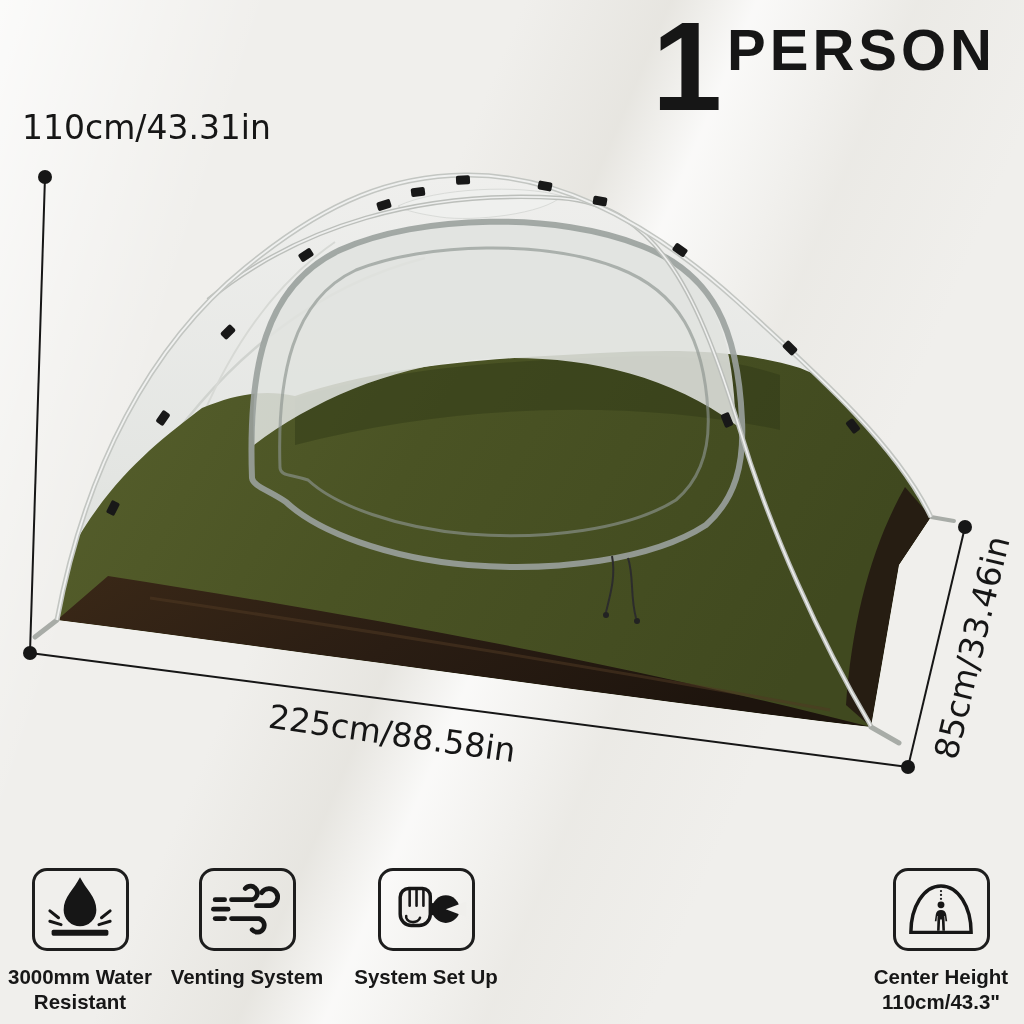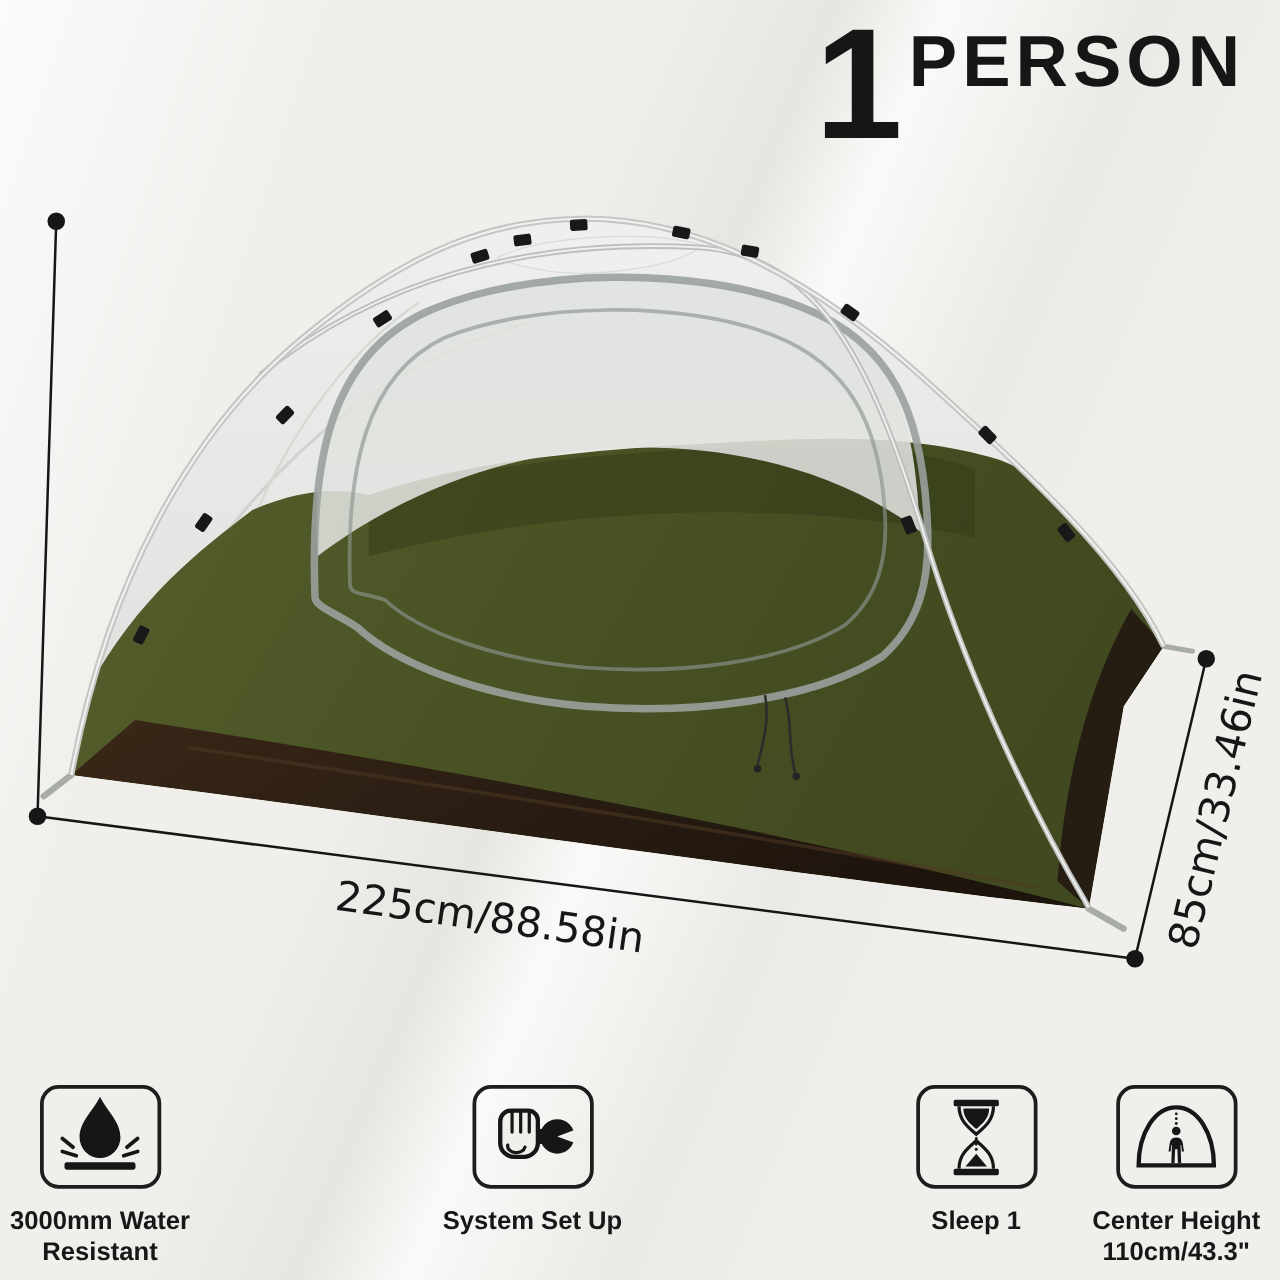--- a/index.html
+++ b/index.html
@@ -146,20 +146,21 @@
     </g>
   </svg>
 
   <div class="title">
     <div class="title-count">1</div>
     <div class="title-col">
       <div class="title-word">PERSON</div>
     </div>
   </div>
 
+  <div class="dim-label dim-height">110cm/43.31in</div>
   <div class="dim-label dim-width">225cm/88.58in</div>
   <div class="dim-label dim-depth">85cm/33.46in</div>
 
   <div class="feature" style="left:0px">
     <div class="icon-box">
       <svg viewBox="0 0 100 86">
         <path d="M50 5 C57 19 69 28 69 43 A19 19 0 1 1 31 43 C31 28 43 19 50 5 Z" fill="#161616"></path>
         <g stroke="#161616" stroke-width="3.5" stroke-linecap="round">
           <line x1="25" y1="52" x2="15" y2="44"></line>
             <line x1="28" y1="60" x2="15" y2="56"></line>
@@ -168,20 +169,38 @@
         </g>
         <rect x="17" y="66" width="66" height="7" rx="2" fill="#161616"></rect>
       </svg>
     </div>
     <div class="feature-label">
       <span>3000mm Water</span>
         <span>Resistant</span>
     </div>
   </div>
 
+  <div class="feature" style="left:167px">
+    <div class="icon-box">
+      <svg viewBox="0 0 100 86">
+        <g fill="none" stroke="#161616" stroke-width="5.5" stroke-linecap="round">
+          <path d="M13 31 H24"></path>
+            <path d="M11 42 H28"></path>
+            <path d="M13 53 H24"></path>
+          <path d="M32 31 H56 A8 8 0 1 0 48 18"></path>
+          <path d="M61 38 H77 A10 10 0 1 0 67 23"></path>
+          <path d="M32 53 H64 A8 8 0 1 1 56 66"></path>
+        </g>
+      </svg>
+    </div>
+    <div class="feature-label">
+      <span>Venting System</span>
+        <span></span>
+    </div>
+  </div>
 
   <div class="feature" style="left:346px">
     <div class="icon-box">
       <svg viewBox="0 0 100 86">
         <circle cx="73" cy="42" r="16" fill="#161616"></circle>
         <path d="M73 42 L97 33 L97 51 Z" fill="#f0efec"></path>
         <rect x="48" y="35" width="16" height="14" fill="#161616"></rect>
         <path d="M20 28 A10 10 0 0 1 30 18 H46 A9 9 0 0 1 55 27 V48 A13 13 0 0 1 42 61 H33 A13 13 0 0 1 20 48 Z" fill="#f0efec" stroke="#161616" stroke-width="4"></path>
         <g stroke="#161616" stroke-width="3" fill="none" stroke-linecap="round">
           <path d="M31 18 V38"></path>
@@ -191,39 +210,20 @@
         </g>
       </svg>
     </div>
     <div class="feature-label">
       <span>System Set Up</span>
         <span></span>
     </div>
   </div>
 
 
-  <div class="feature" style="left:701px">
-    <div class="icon-box">
-      <svg viewBox="0 0 100 86">
-        <rect x="29" y="8" width="42" height="6" rx="1.5" fill="#161616"></rect>
-        <rect x="29" y="72" width="42" height="6" rx="1.5" fill="#161616"></rect>
-        <path d="M34 14 C34 27 42 33 50 40 C58 33 66 27 66 14" fill="none" stroke="#161616" stroke-width="3"></path>
-        <path d="M34 72 C34 59 42 53 50 46 C58 53 66 59 66 72" fill="none" stroke="#161616" stroke-width="3"></path>
-        <path d="M38 16 C38 25 44 30 50 35 C56 30 62 25 62 16 Z" fill="#161616"></path>
-        <path d="M40 70 L50 58 L60 70 Z" fill="#161616"></path>
-        <circle cx="50" cy="44" r="1.4" fill="#161616"></circle>
-          <circle cx="50" cy="49" r="1.4" fill="#161616"></circle>
-        <circle cx="50" cy="54" r="1.4" fill="#161616"></circle>
-      </svg>
-    </div>
-    <div class="feature-label">
-      <span>Sleep 1</span>
-        <span></span>
-    </div>
-  </div>
 
   <div class="feature" style="left:861px">
     <div class="icon-box">
       <svg viewBox="0 0 100 86">
         <path d="M15 69 C15 39 30 15 50 15 C70 15 85 39 85 69 Z" fill="none" stroke="#161616" stroke-width="4"></path>
         <circle cx="50" cy="37" r="4" fill="#161616"></circle>
         <path d="M50 43 C46.8 43 44.5 44.8 44 47.8 L42.8 56 H44.8 L45.4 50 H46 L45.4 67 H48.4 L49 54 H51 L51.6 67 H54.6 L54 50 H54.6 L55.2 56 H57.2 L56 47.8 C55.5 44.8 53.2 43 50 43 Z" fill="#161616"></path>
         <circle cx="50" cy="21" r="1.3" fill="#161616"></circle>
           <circle cx="50" cy="25.5" r="1.3" fill="#161616"></circle>
         <circle cx="50" cy="30" r="1.3" fill="#161616"></circle>

